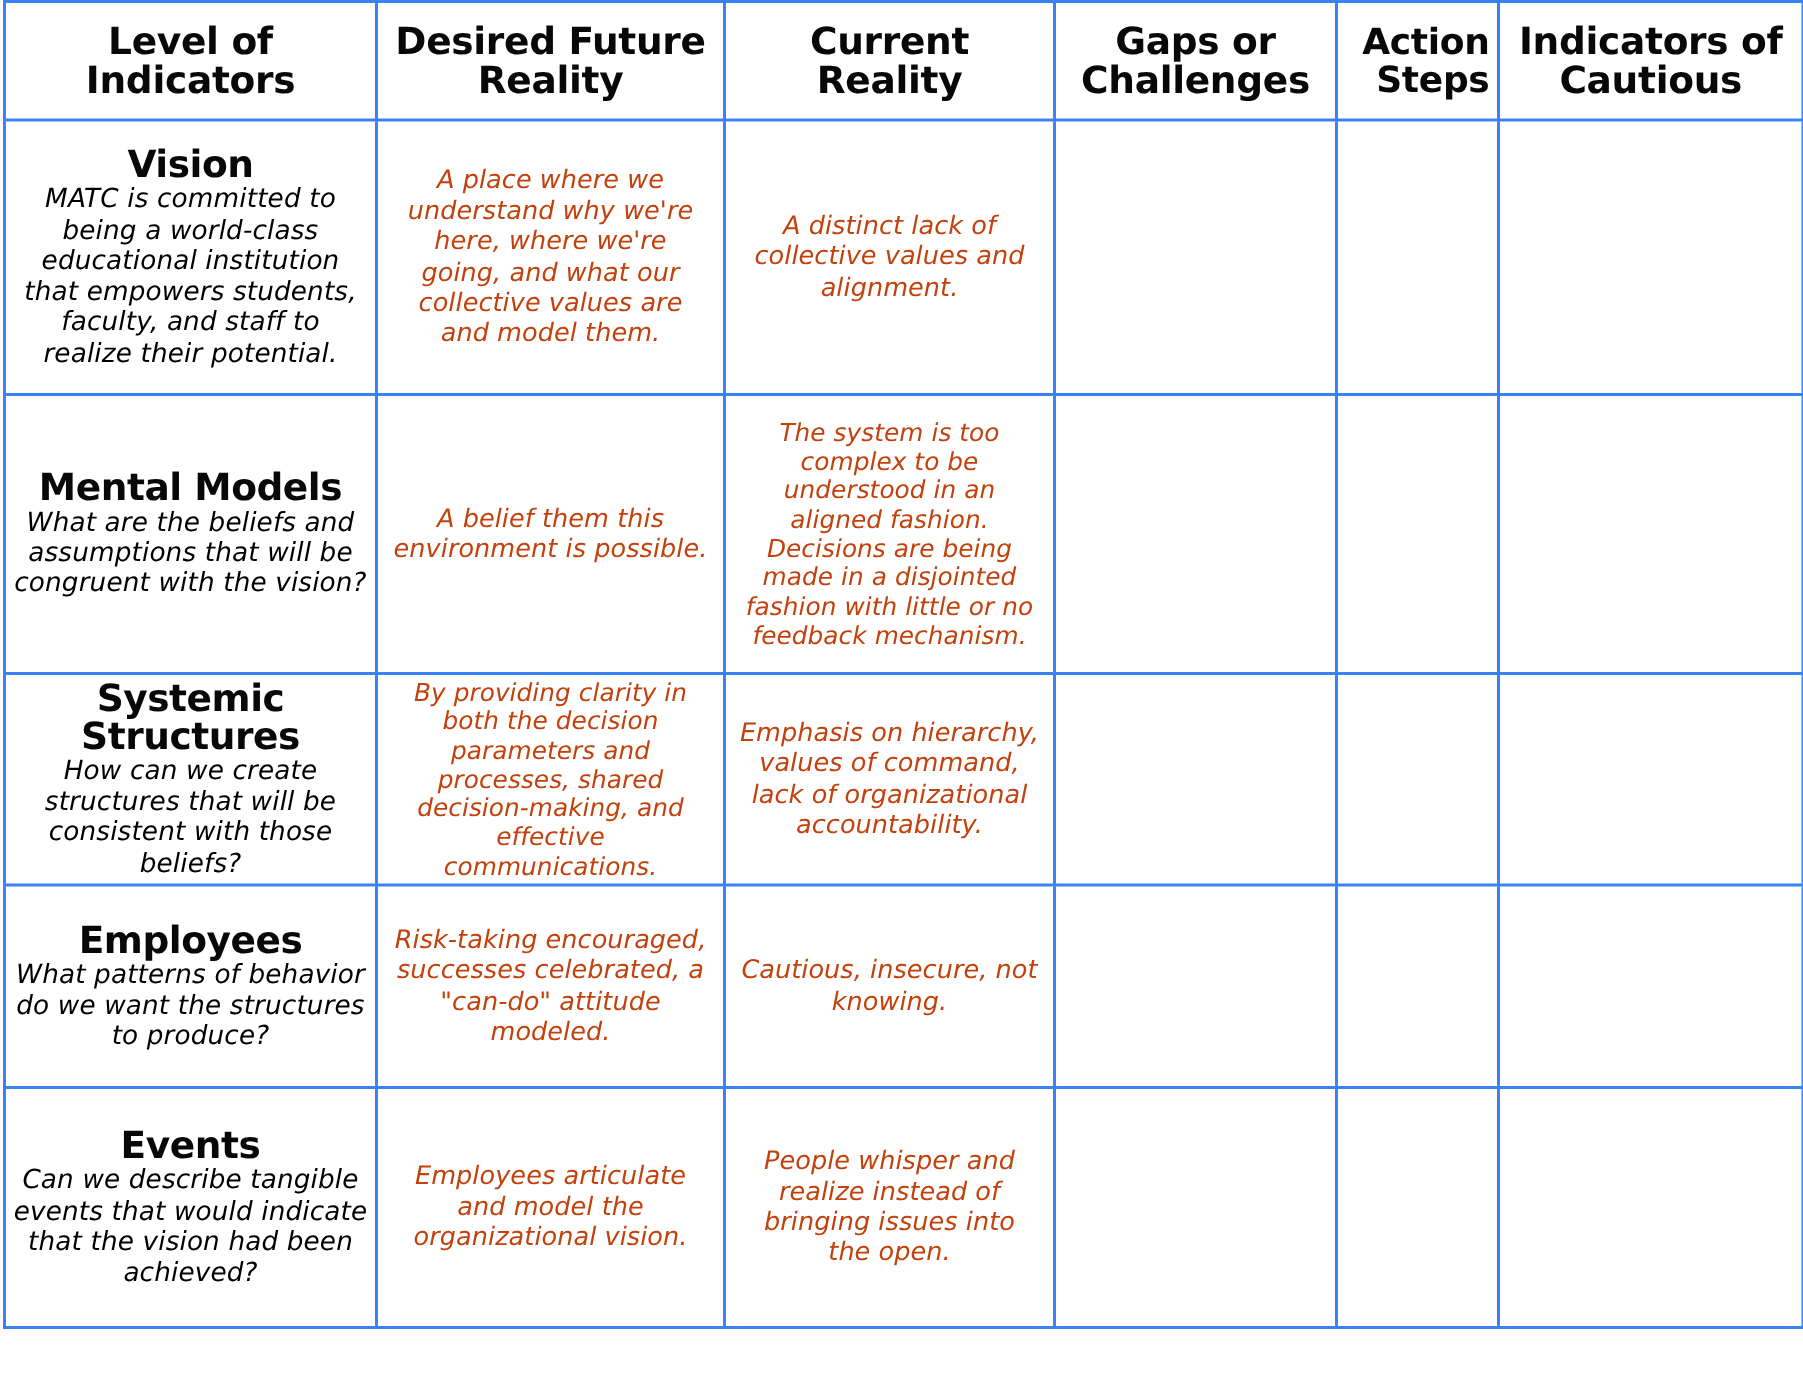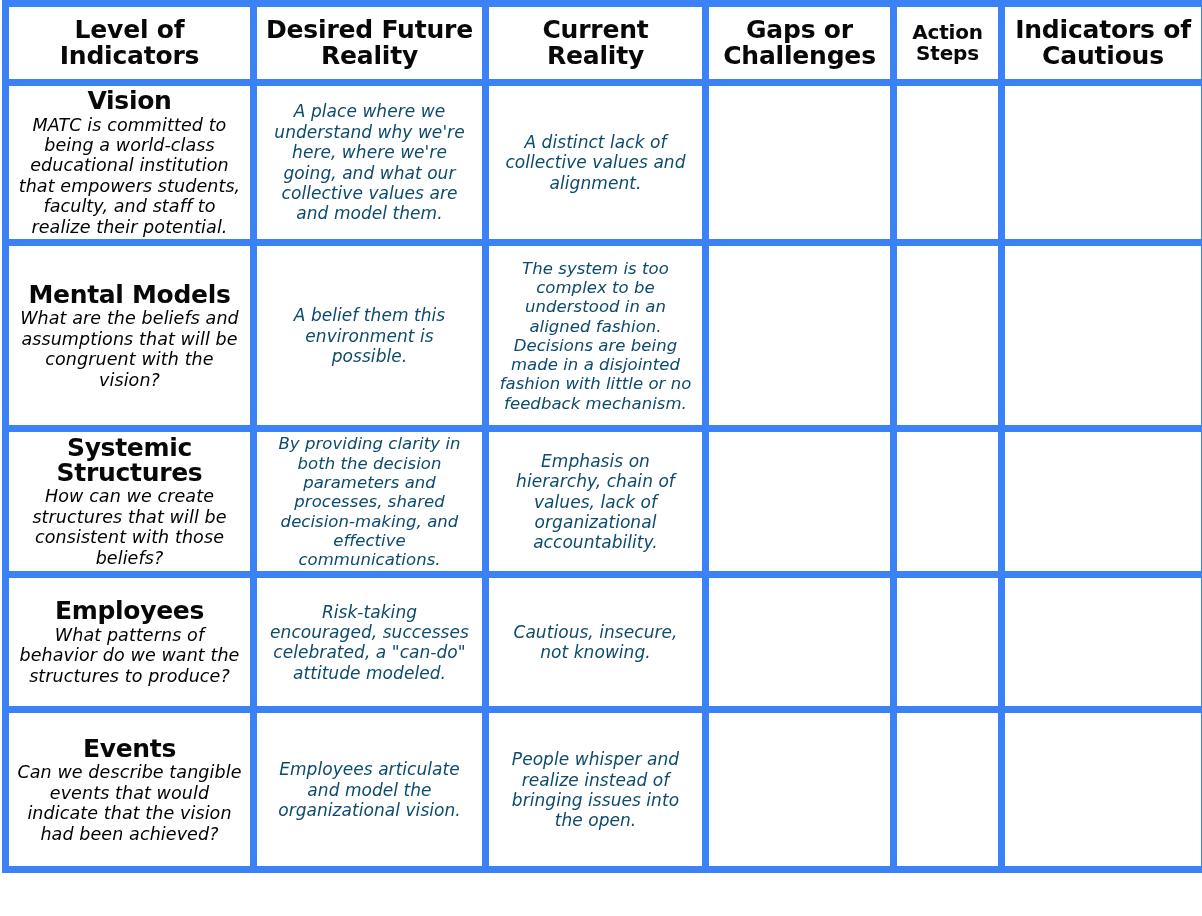--- a/index.html
+++ b/index.html
@@ -27,21 +27,21 @@
   table.matrix {
     border-collapse: collapse;
     table-layout: fixed;
     width: 1199px;
     margin-left: 2px;
     background: #ffffff;
   }
 
   table.matrix td,
   table.matrix th {
-    border: 7px solid #3b82f6;
+    border: 2px solid #3b82f6;
     padding: 2px 5px;
     vertical-align: middle;
     text-align: center;
     background: #ffffff;
     box-sizing: border-box;
   }
 
   
   col.c-level   { width: 248px; }
   col.c-desired { width: 232px; }
@@ -55,25 +55,26 @@
     height: 79px;
     font-family: "DejaVu Sans", sans-serif;
     font-weight: bold;
     font-size: 25px;
     line-height: 1.04;
     letter-spacing: -0.2px;
     color: #080808;
     padding: 2px 3px;
   }
   thead th.narrow {
-    font-size: 20px;
+    font-size: 24px;
+    text-align: right;
   }
 
   
-  tbody tr.r-vision  td { height: 159px; }
+  tbody tr.r-vision  td { height: 183px; }
   tbody tr.r-mental  td { height: 186px; }
   tbody tr.r-systemic td { height: 124px; }
   tbody tr.r-patterns td { height: 135px; }
   tbody tr.r-events   td { height: 160px; }
 
   .cell-inner {
     display: block;
   }
 
   .lvl-title {
@@ -100,21 +101,21 @@
     color: #000000;
   }
 
   .body-text {
     display: block;
     font-family: "DejaVu Sans", sans-serif;
     font-style: italic;
     font-size: 17px;
     line-height: 1.2;
     letter-spacing: 0.05px;
-    color: #0c4a6e;
+    color: #c2410c;
     padding: 0 4px;
   }
   .body-text.tight {
     font-size: 16.5px;
     line-height: 1.17;
   }
 
   .empty-cell {
     display: block;
     min-height: 10px;
@@ -218,21 +219,21 @@
         <td>
           <span class="cell-inner">
             <span class="lvl-title two-line">Systemic Structures</span>
             <span class="lvl-q">How can we create structures that will be consistent with those beliefs?</span>
           </span>
         </td>
         <td>
           <span class="body-text tight">By providing clarity in both the decision parameters and processes, shared decision-making, and effective communications.</span>
         </td>
         <td>
-          <span class="body-text">Emphasis on hierarchy, chain of values, lack of organizational accountability.</span>
+          <span class="body-text">Emphasis on hierarchy, values of command, lack of organizational accountability.</span>
         </td>
         <td>
           <span class="body-text empty-cell"></span>
         </td>
         <td>
           <span class="body-text empty-cell"></span>
         </td>
         <td>
           <span class="body-text empty-cell"></span>
         </td>

